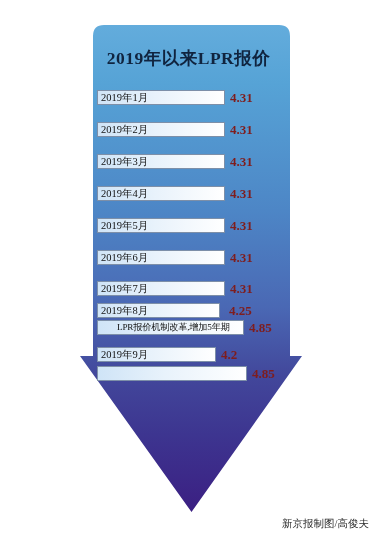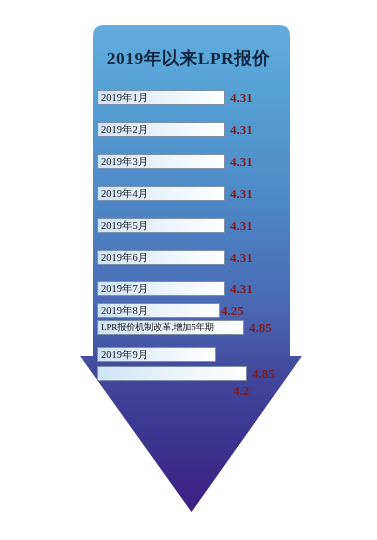--- a/index.html
+++ b/index.html
@@ -77,20 +77,21 @@
     font-size: 10.5px;
     color: #121212;
     white-space: nowrap;
     font-family: "Liberation Serif", "DejaVu Serif", serif;
     text-align: center;
   }
 
   .bar-label.annot {
     font-size: 9.2px;
     letter-spacing: -0.2px;
+    margin-left: 16px;
   }
 
   .value {
     position: absolute;
     top: -1px;
     height: 17px;
     line-height: 17px;
     font-size: 13px;
     font-weight: bold;
     color: #7f1d1d;
@@ -179,37 +180,38 @@
 
     <div class="row" style="top:281px;">
       <div class="bar" style="width:128px;"></div>
       <div class="bar-label">2019年7月</div>
       <div class="value" style="left:133px;">4.31</div>
     </div>
 
     <div class="row" style="top:303px;">
       <div class="bar" style="width:123px;"></div>
       <div class="bar-label">2019年8月</div>
-      <div class="value" style="left:124px;">4.25</div>
+      <div class="value" style="left:132px;">4.25</div>
     </div>
 
     <div class="row" style="top:320px;">
       <div class="bar" style="width:147px;"></div>
       <div class="bar-label annot">LPR报价机制改革,增加5年期</div>
       <div class="value" style="left:152px;">4.85</div>
     </div>
 
     <div class="row" style="top:347px;">
       <div class="bar" style="width:119px;"></div>
       <div class="bar-label">2019年9月</div>
-      <div class="value" style="left:136px;margin-top:36px;">4.2</div>
+      <div class="value" style="left:124px;">4.2</div>
     </div>
 
     <div class="row" style="top:366px;">
       <div class="bar" style="width:150px;"></div>
       <div class="bar-label"></div>
       <div class="value" style="left:155px;">4.85</div>
     </div>
 
   </div>
 
+  <div class="credit">新京报制图/高俊夫</div>
 
 </div>
 
 </body></html>

